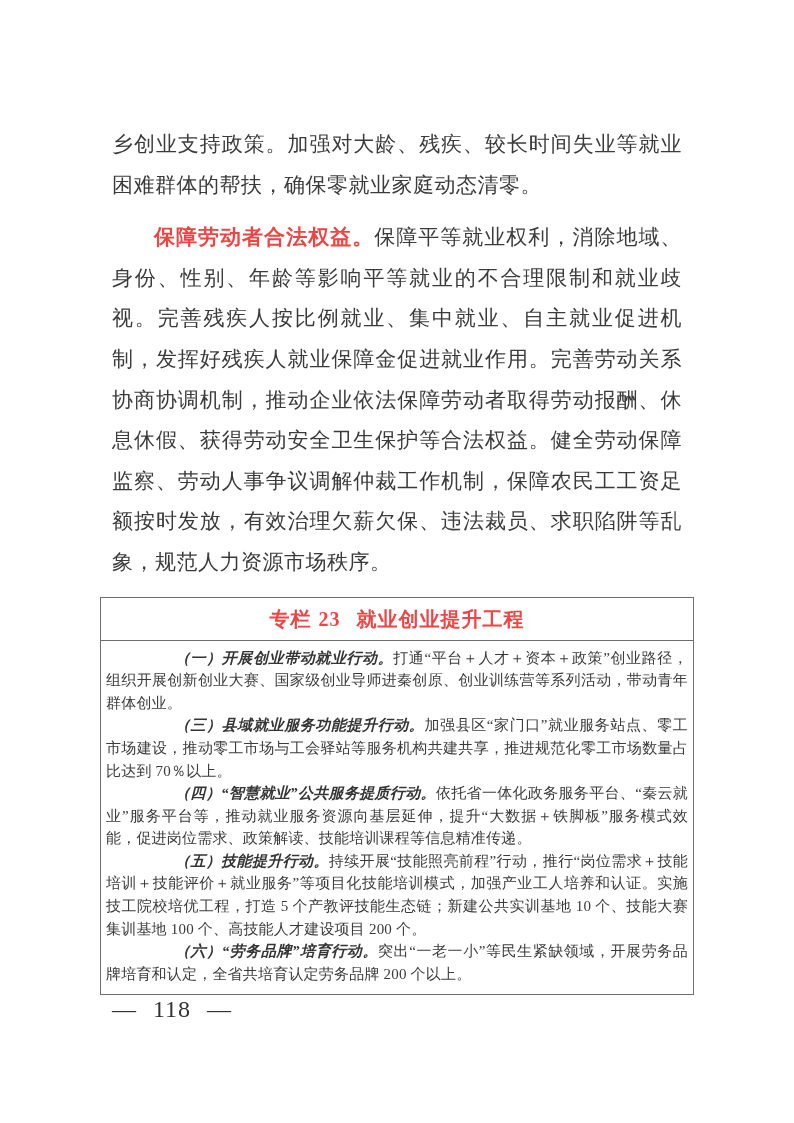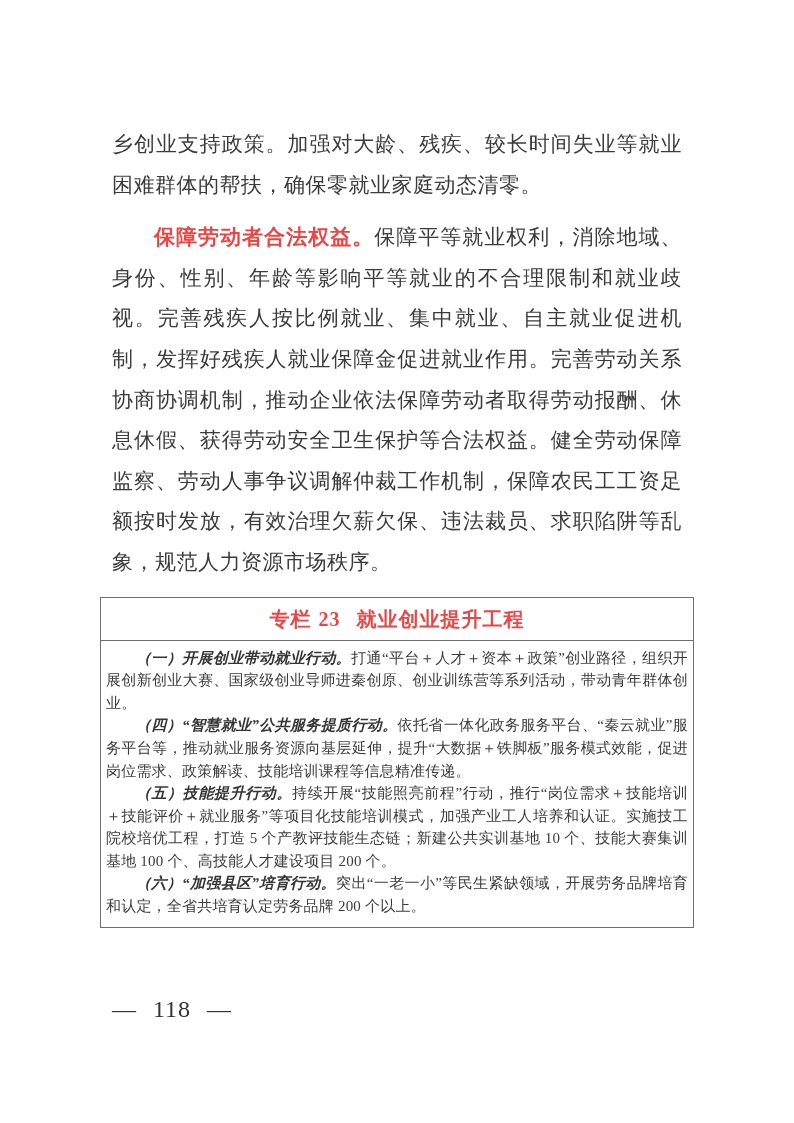--- a/index.html
+++ b/index.html
@@ -61,20 +61,21 @@
     letter-spacing: 0.2px;
     text-align: justify;
     text-justify: inter-ideograph;
     text-indent: 2em;
     color: #3b3b3b;
   }
   .box-item .item-lead {
     font-weight: bold;
     font-style: italic;
     color: #353535;
+    margin-left: 39px;
   }
   .pagenum {
     position: absolute;
     left: 112px;
     top: 996px;
     font-size: 24px;
     color: #333333;
     word-spacing: 9px;
     letter-spacing: 1px;
   }
@@ -89,22 +90,23 @@
         <p class="para"><span>乡创业支持政策。加强对大龄、残疾、较长时间失业等就业困难群体的帮扶，确保零就业家庭动态清零。</span></p>
         <p class="para indent"><span class="bold-lead">保障劳动者合法权益。</span><span>保障平等就业权利，消除地域、身份、性别、年龄等影响平等就业的不合理限制和就业歧视。完善残疾人按比例就业、集中就业、自主就业促进机制，发挥好残疾人就业保障金促进就业作用。完善劳动关系协商协调机制，推动企业依法保障劳动者取得劳动报酬、休息休假、获得劳动安全卫生保护等合法权益。健全劳动保障监察、劳动人事争议调解仲裁工作机制，保障农民工工资足额按时发放，有效治理欠薪欠保、违法裁员、求职陷阱等乱象，规范人力资源市场秩序。</span></p>
       </div>
 
     <div class="column-box">
       <div class="box-header">
         <span class="hdr-label">专栏</span><span class="hdr-num">23</span><span class="hdr-title">就业创业提升工程</span>
       </div>
       <div class="box-body" id="box-body">
           <p class="box-item"><span class="item-lead">（一）开展创业带动就业行动。</span><span>打通“平台＋人才＋资本＋政策”创业路径，组织开展创新创业大赛、国家级创业导师进秦创原、创业训练营等系列活动，带动青年群体创业。</span></p>
+          <p class="box-item"><span class="item-lead">（三）县域就业服务功能提升行动。</span><span>加强县区“家门口”就业服务站点、零工市场建设，推动零工市场与工会驿站等服务机构共建共享，推进规范化零工市场数量占比达到 70％以上。</span></p>
           <p class="box-item"><span class="item-lead">（四）“智慧就业”公共服务提质行动。</span><span>依托省一体化政务服务平台、“秦云就业”服务平台等，推动就业服务资源向基层延伸，提升“大数据＋铁脚板”服务模式效能，促进岗位需求、政策解读、技能培训课程等信息精准传递。</span></p>
           <p class="box-item"><span class="item-lead">（五）技能提升行动。</span><span>持续开展“技能照亮前程”行动，推行“岗位需求＋技能培训＋技能评价＋就业服务”等项目化技能培训模式，加强产业工人培养和认证。实施技工院校培优工程，打造 5 个产教评技能生态链；新建公共实训基地 10 个、技能大赛集训基地 100 个、高技能人才建设项目 200 个。</span></p>
-          <p class="box-item"><span class="item-lead">（六）“加强县区”培育行动。</span><span>突出“一老一小”等民生紧缺领域，开展劳务品牌培育和认定，全省共培育认定劳务品牌 200 个以上。</span></p>
+          <p class="box-item"><span class="item-lead">（六）“劳务品牌”培育行动。</span><span>突出“一老一小”等民生紧缺领域，开展劳务品牌培育和认定，全省共培育认定劳务品牌 200 个以上。</span></p>
         </div>
     </div>
   </div>
 
   <div class="pagenum">— 118 —</div>
 
 </div>
 
 </body></html>

